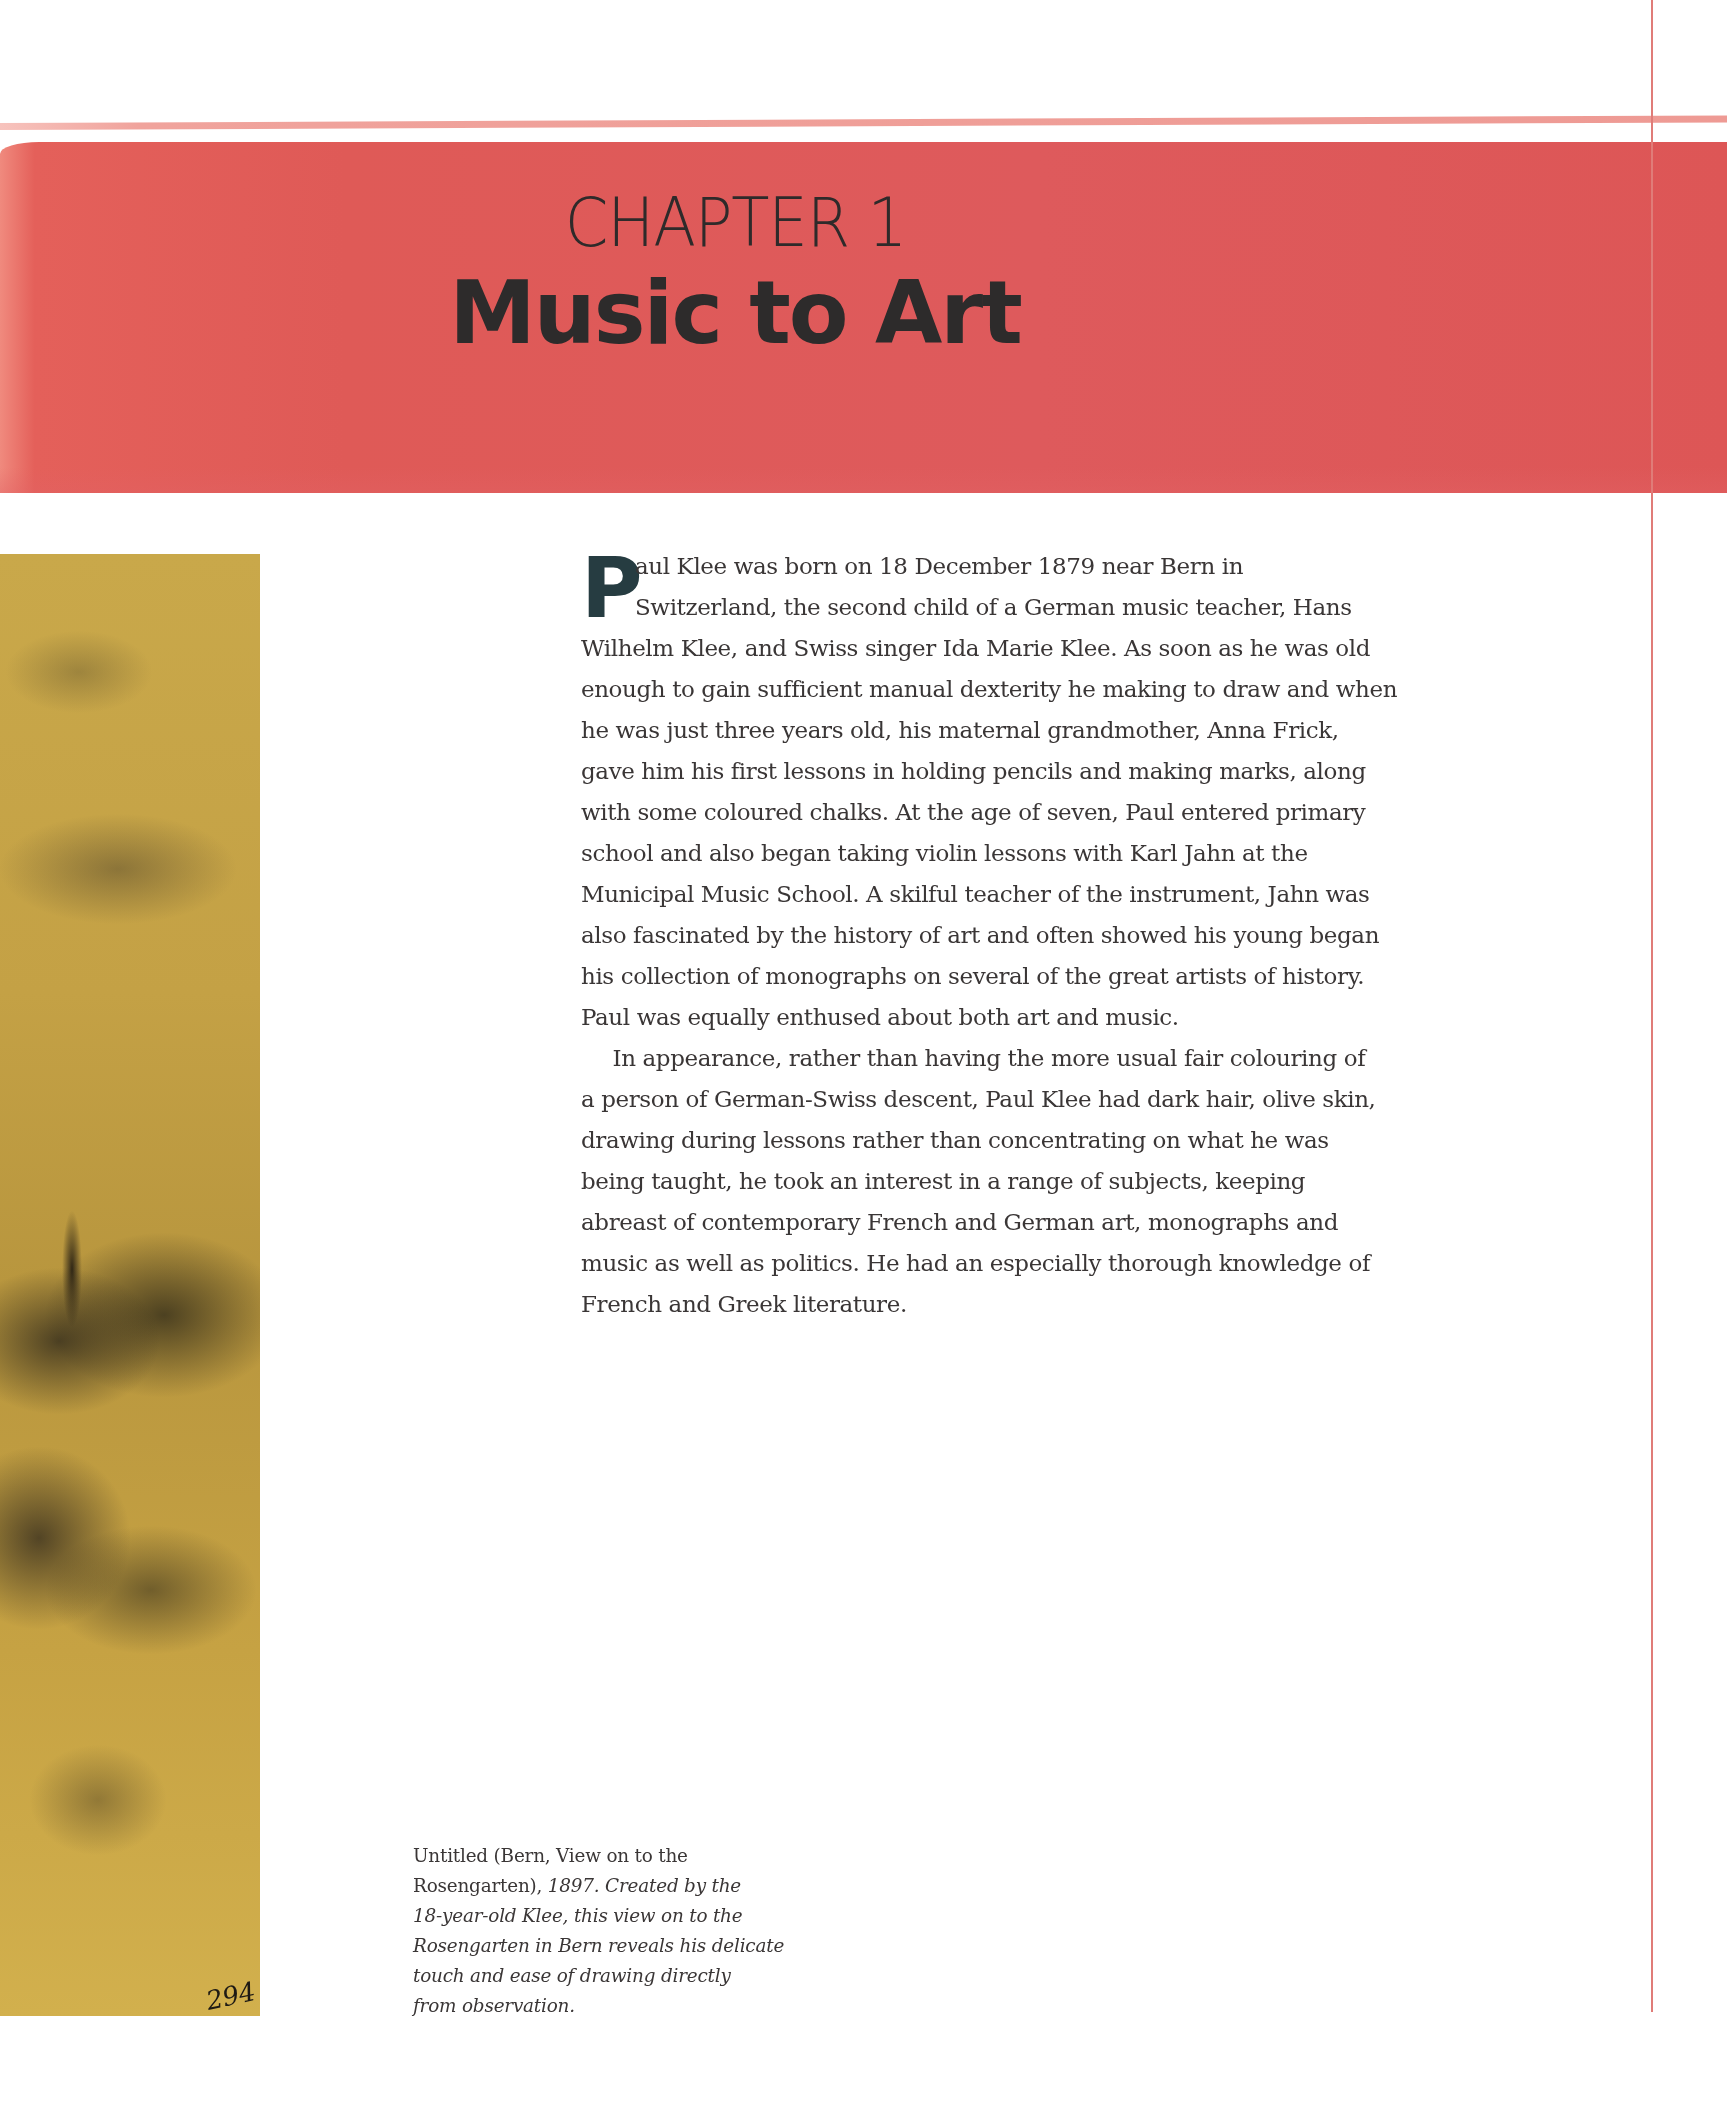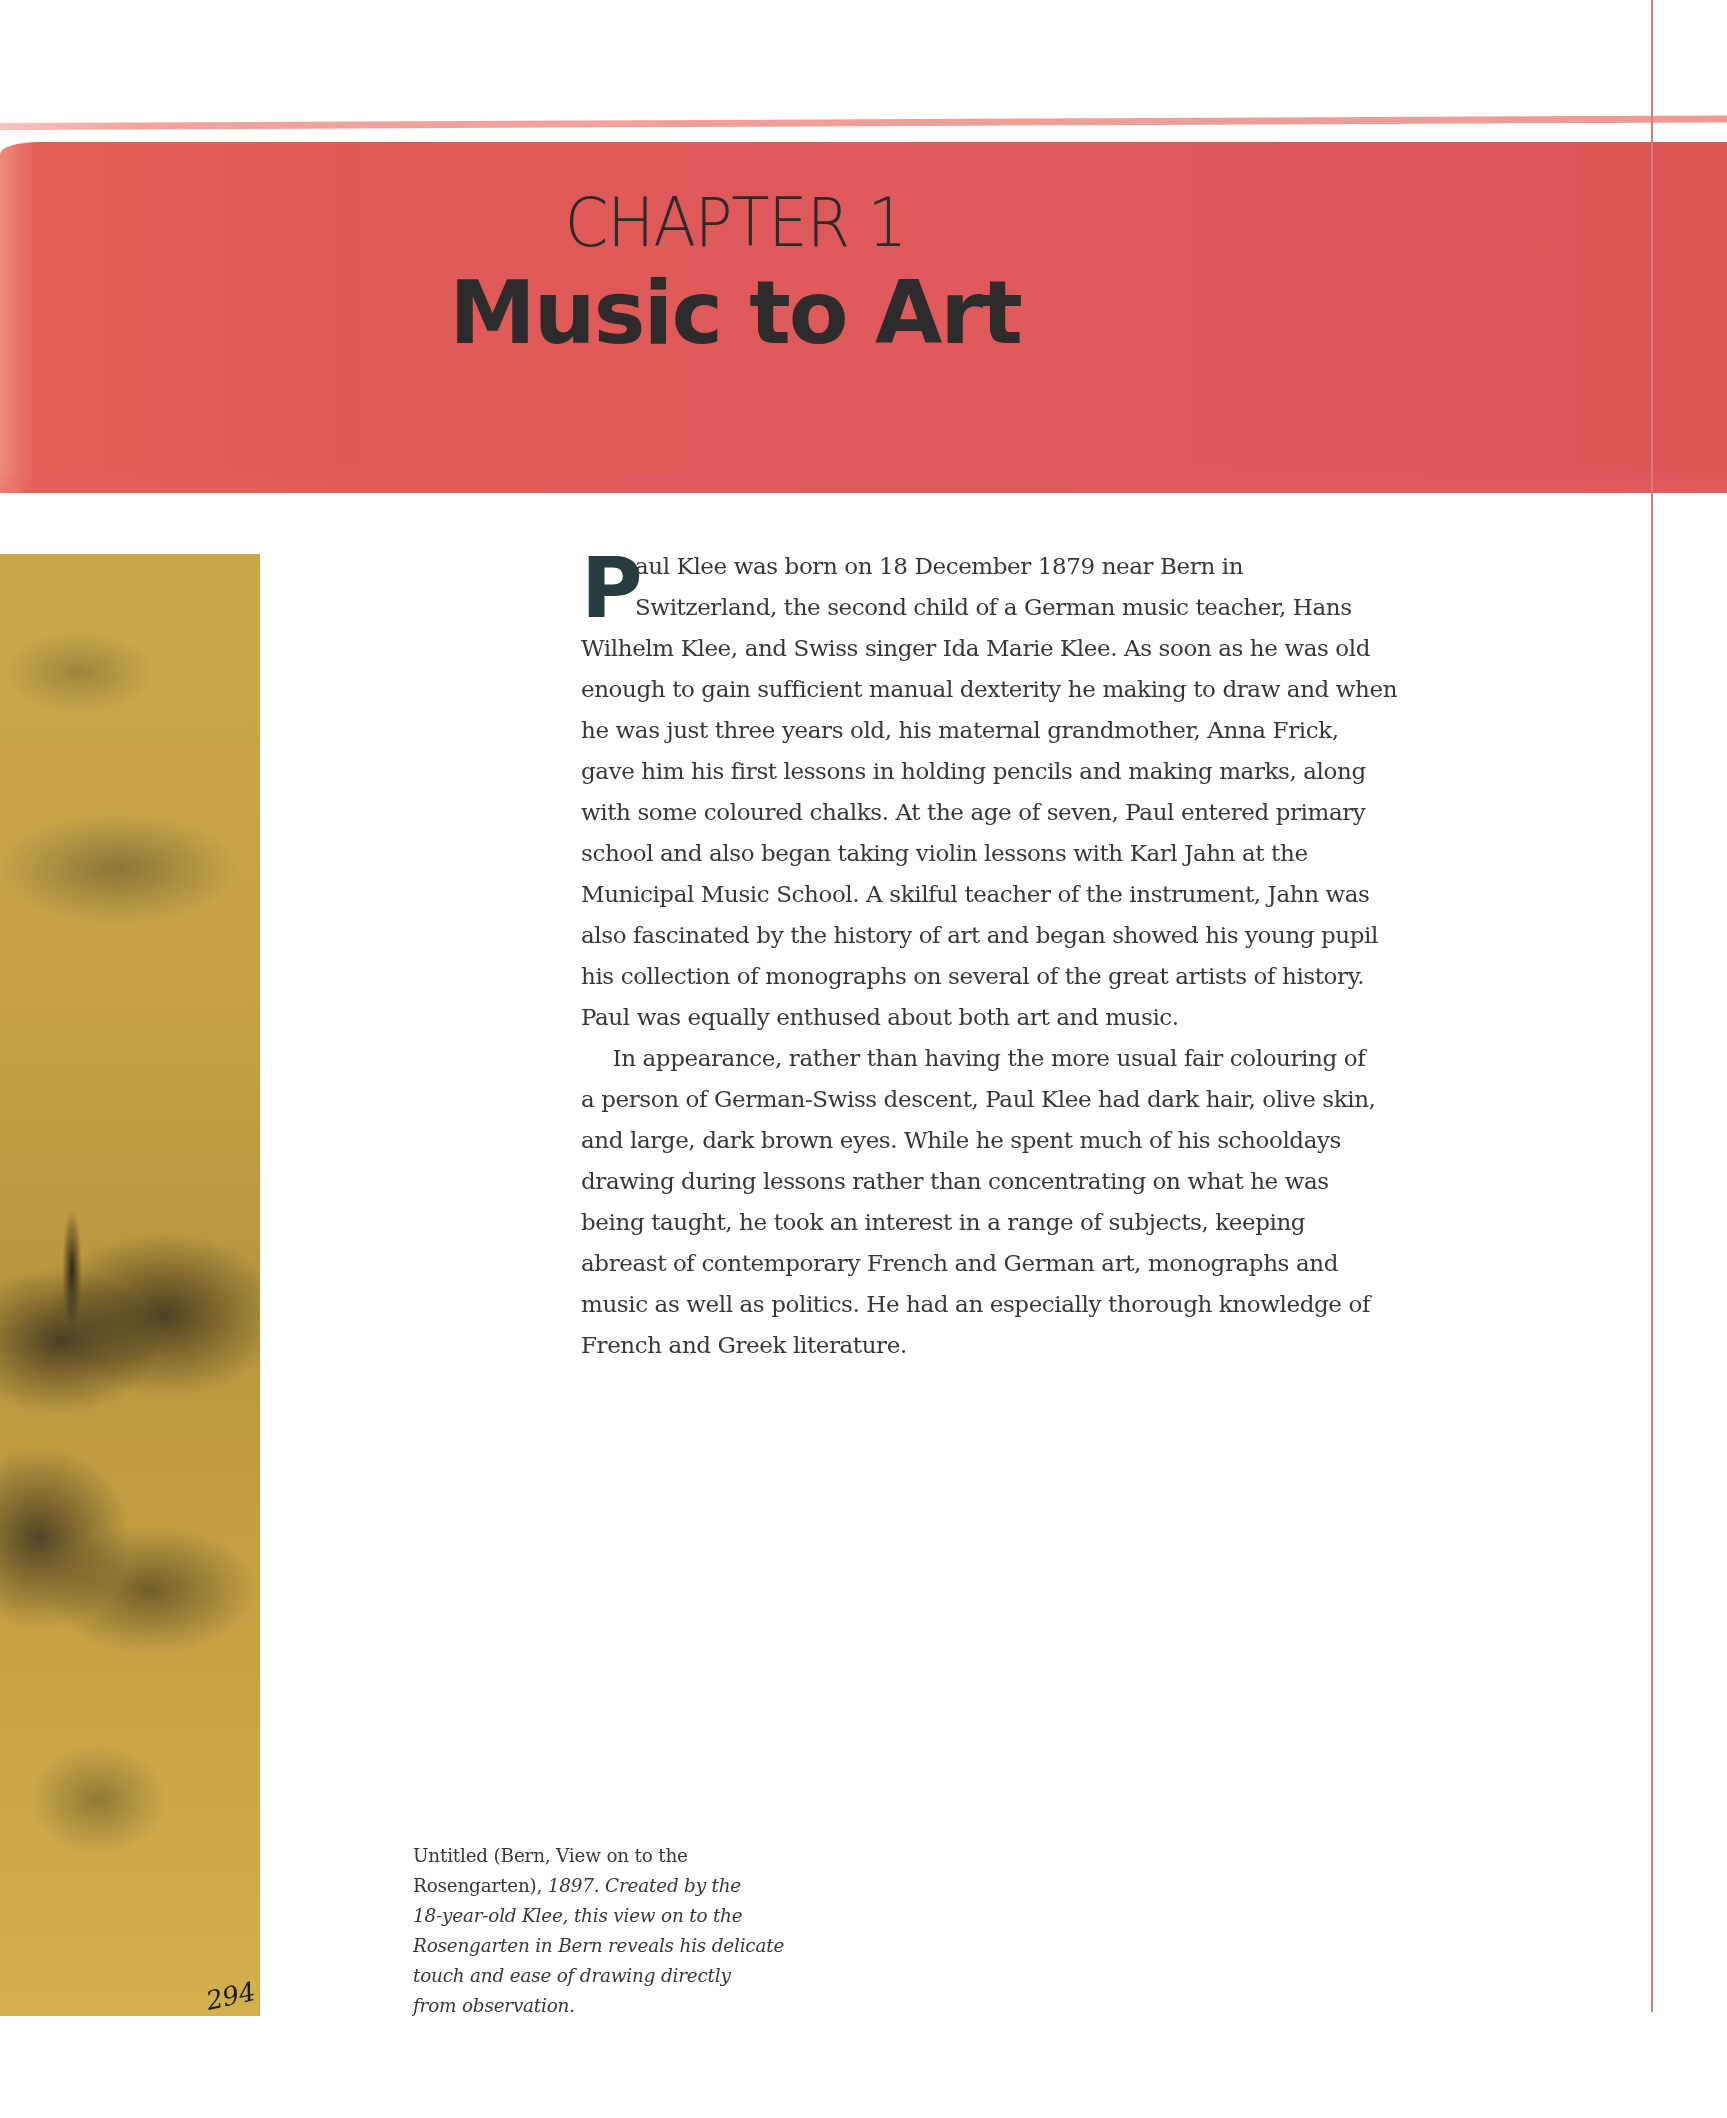--- a/index.html
+++ b/index.html
@@ -200,28 +200,27 @@
   <div>
     <span class="line indent-drop">aul Klee was born on 18 December 1879 near Bern in</span>
     <span class="line indent-drop">Switzerland, the second child of a German music teacher, Hans</span>
     <span class="line">Wilhelm Klee, and Swiss singer Ida Marie Klee. As soon as he was old</span>
     <span class="line">enough to gain sufficient manual dexterity he making to draw and when</span>
     <span class="line">he was just three years old, his maternal grandmother, Anna Frick,</span>
     <span class="line">gave him his first lessons in holding pencils and making marks, along</span>
     <span class="line">with some coloured chalks. At the age of seven, Paul entered primary</span>
     <span class="line">school and also began taking violin lessons with Karl Jahn at the</span>
     <span class="line">Municipal Music School. A skilful teacher of the instrument, Jahn was</span>
-    <span class="line">also fascinated by the history of art and began showed his young pupil</span>
+    <span class="line">also fascinated by the history of art and often showed his young began</span>
     <span class="line">his collection of monographs on several of the great artists of history.</span>
     <span class="line">Paul was equally enthused about both art and music.</span>
   </div>
   <div>
     <span class="line indent-para">In appearance, rather than having the more usual fair colouring of</span>
     <span class="line">a person of German-Swiss descent, Paul Klee had dark hair, olive skin,</span>
-    <span class="line">and large, dark brown eyes. While he spent much of his schooldays</span>
     <span class="line">drawing during lessons rather than concentrating on what he was</span>
     <span class="line">being taught, he took an interest in a range of subjects, keeping</span>
     <span class="line">abreast of contemporary French and German art, monographs and</span>
     <span class="line">music as well as politics. He had an especially thorough knowledge of</span>
     <span class="line">French and Greek literature.</span>
   </div>
 </div>
 
 <div class="caption">
   <span class="line"><span>Untitled (Bern, View on to the</span><em></em></span>

